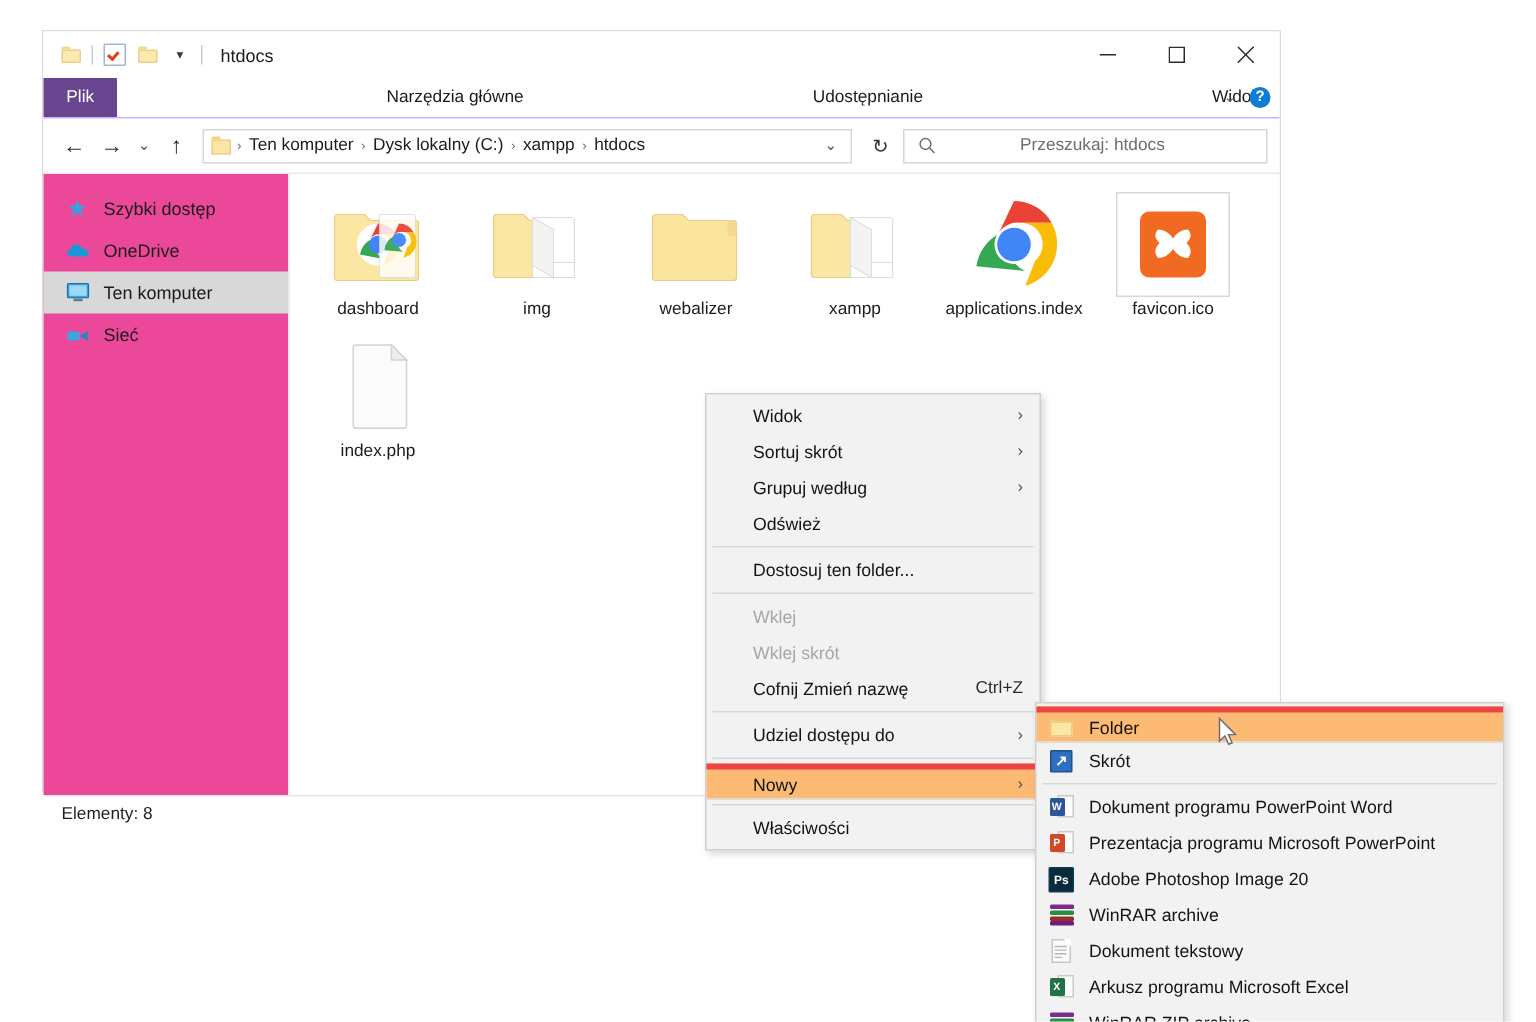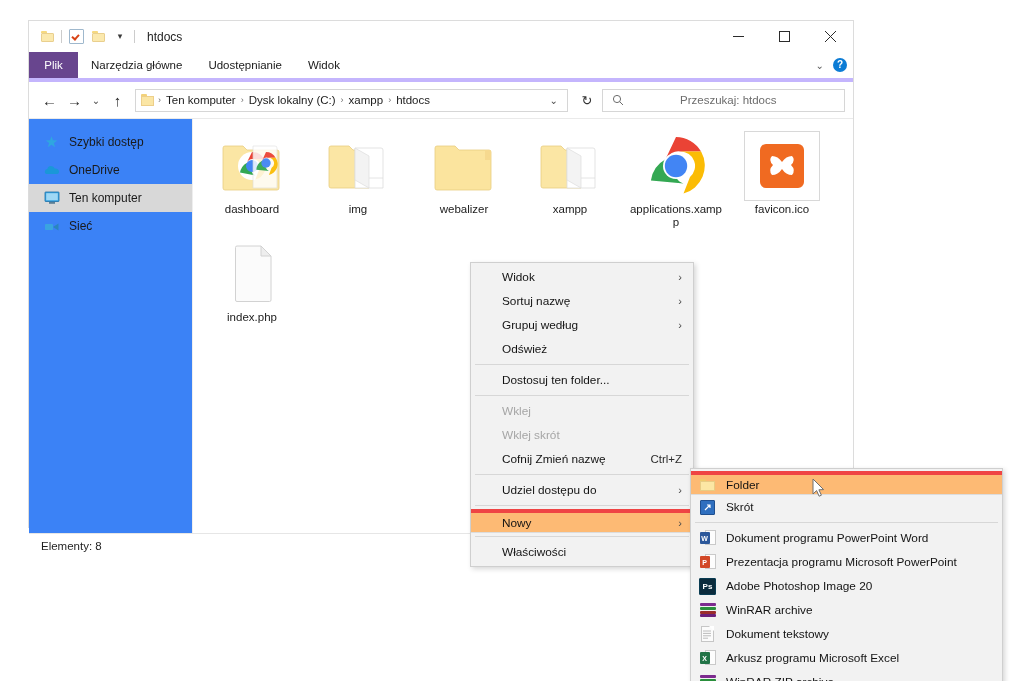--- a/index.html
+++ b/index.html
@@ -123,21 +123,22 @@
   }
   .wc svg { display: block; }
 
   
   .ribbontabs {
     position: relative;
     height: 26px;
     background: #ffffff;
     display: flex;
     align-items: stretch;
-    border-bottom: 4px solid #c4b5fd;
+    border-bottom: 1px solid #c4b5fd;
+    justify-content: space-between;
   }
   .rtab {
     display: flex;
     align-items: center;
     justify-content: center;
     font-size: 11.5px;
     color: #1a1a1a;
     padding: 0 13px;
     height: 26px;
     box-sizing: border-box;
@@ -263,21 +264,21 @@
 
   
   .win-body {
     display: flex;
     height: 414px;
     background: #ffffff;
     border-top: 1px solid #eaeaea;
   }
   .sidebar {
     width: 164px;
-    background: #3b82f6;
+    background: #ec4899;
     padding-top: 9px;
     box-sizing: border-box;
     border-right: 1px solid #eeeeee;
     position: relative;
   }
   .nav-item {
     height: 28px;
     display: flex;
     align-items: center;
     gap: 9px;
@@ -675,21 +676,21 @@
             <div class="tile-ico">
               <svg width="62" height="62" viewBox="0 0 62 62">
                 <circle cx="31" cy="31" r="29" fill="#ffffff"></circle>
                 <path d="M31 2 A29 29 0 0 1 56.1 16.5 L35.5 16.5 A14.5 14.5 0 0 0 20.5 24.2 Z" fill="#ea4335"></path>
                 <path d="M5.9 45.5 A29 29 0 0 1 20.5 24.2 L30.9 42.2 A14.5 14.5 0 0 0 38.5 48.6 Z" fill="#34a853"></path>
                 <path d="M56.1 16.5 A29 29 0 0 1 38.5 58.6 L45 42 A14.5 14.5 0 0 0 35.5 16.5 Z" fill="#fbbc05"></path>
                 <circle cx="31" cy="31" r="13" fill="#ffffff"></circle>
                 <circle cx="31" cy="31" r="11.2" fill="#4285f4"></circle>
               </svg>
             </div>
-            <div class="tile-label">applications.xampp</div>
+            <div class="tile-label">applications.index</div>
           </div>
 
 
           <div class="tile">
             <div class="tile-ico selected">
               <svg width="48" height="48" viewBox="0 0 48 48">
                 <rect x="2" y="2" width="44" height="44" rx="6" fill="#f06a21"></rect>
                 <path d="M14 14 Q20 14 24 20 Q28 14 34 14 Q38 18 33 23 Q38 28 34 33 Q28 33 24 27 Q20 33 14 33 Q10 28 15 23 Q10 18 14 14 z" fill="#ffffff"></path>
               </svg>
             </div>
@@ -715,21 +716,21 @@
     </div>
 
   </div>
 
   <div class="ctxmenu" id="main-ctx">
     <div class="ctx-item">
       <span>Widok</span>
       <span class="ctx-arrow">›</span>
     </div>
     <div class="ctx-item">
-      <span>Sortuj nazwę</span>
+      <span>Sortuj skrót</span>
       <span class="ctx-arrow">›</span>
     </div>
     <div class="ctx-item">
       <span>Grupuj według</span>
       <span class="ctx-arrow">›</span>
     </div>
     <div class="ctx-item">
       <span>Odśwież</span>
     </div>
     <div class="ctx-sep"></div>

